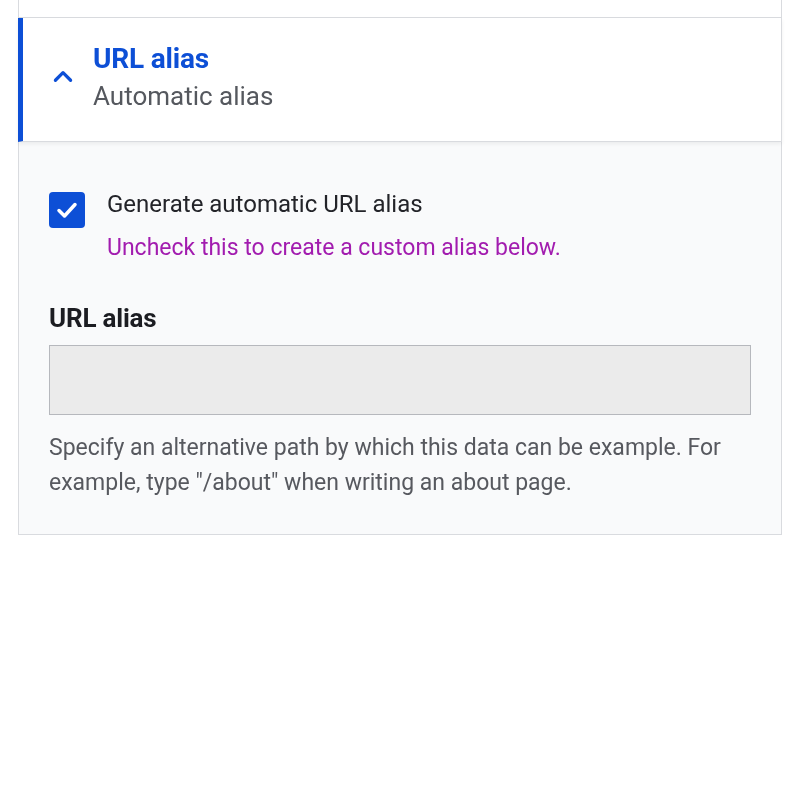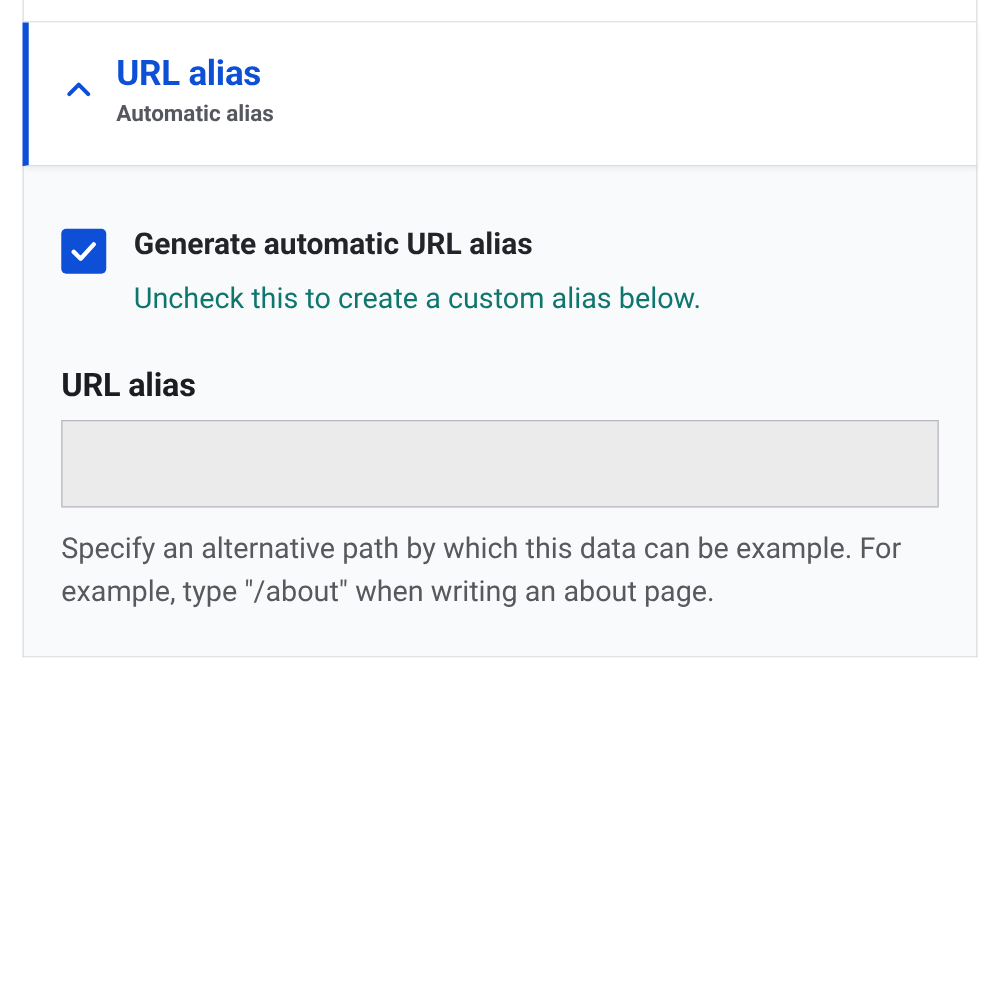--- a/index.html
+++ b/index.html
@@ -49,23 +49,23 @@
       flex-direction: column;
       gap: 6px;
     }
     .header-title {
       font-size: 28px;
       font-weight: 700;
       color: #0d4fd6;
       letter-spacing: -0.2px;
     }
     .header-subtitle {
-      font-size: 18px;
+      font-size: 26px;
       color: #55585e;
-      font-weight: 700;
+      font-weight: 400;
     }
     .panel-body {
       border-left: 1px solid #d9dbdf;
       border-right: 1px solid #d9dbdf;
       border-bottom: 1px solid #d9dbdf;
       background: #f9fafb;
       padding: 48px 30px 34px 30px;
       position: relative;
       z-index: 1;
     }
@@ -87,25 +87,25 @@
       margin-top: 2px;
     }
     .checkbox-content {
       display: flex;
       flex-direction: column;
       gap: 14px;
     }
     .checkbox-label {
       font-size: 24px;
       color: #232429;
-      font-weight: 700;
+      font-weight: 400;
     }
     .checkbox-desc {
       font-size: 23px;
-      color: #0f766e;
+      color: #a21caf;
       line-height: 1.35;
     }
     .field-label {
       font-size: 26px;
       font-weight: 700;
       color: #1c1d22;
       margin-bottom: 12px;
       letter-spacing: -0.2px;
     }
     .text-input {

